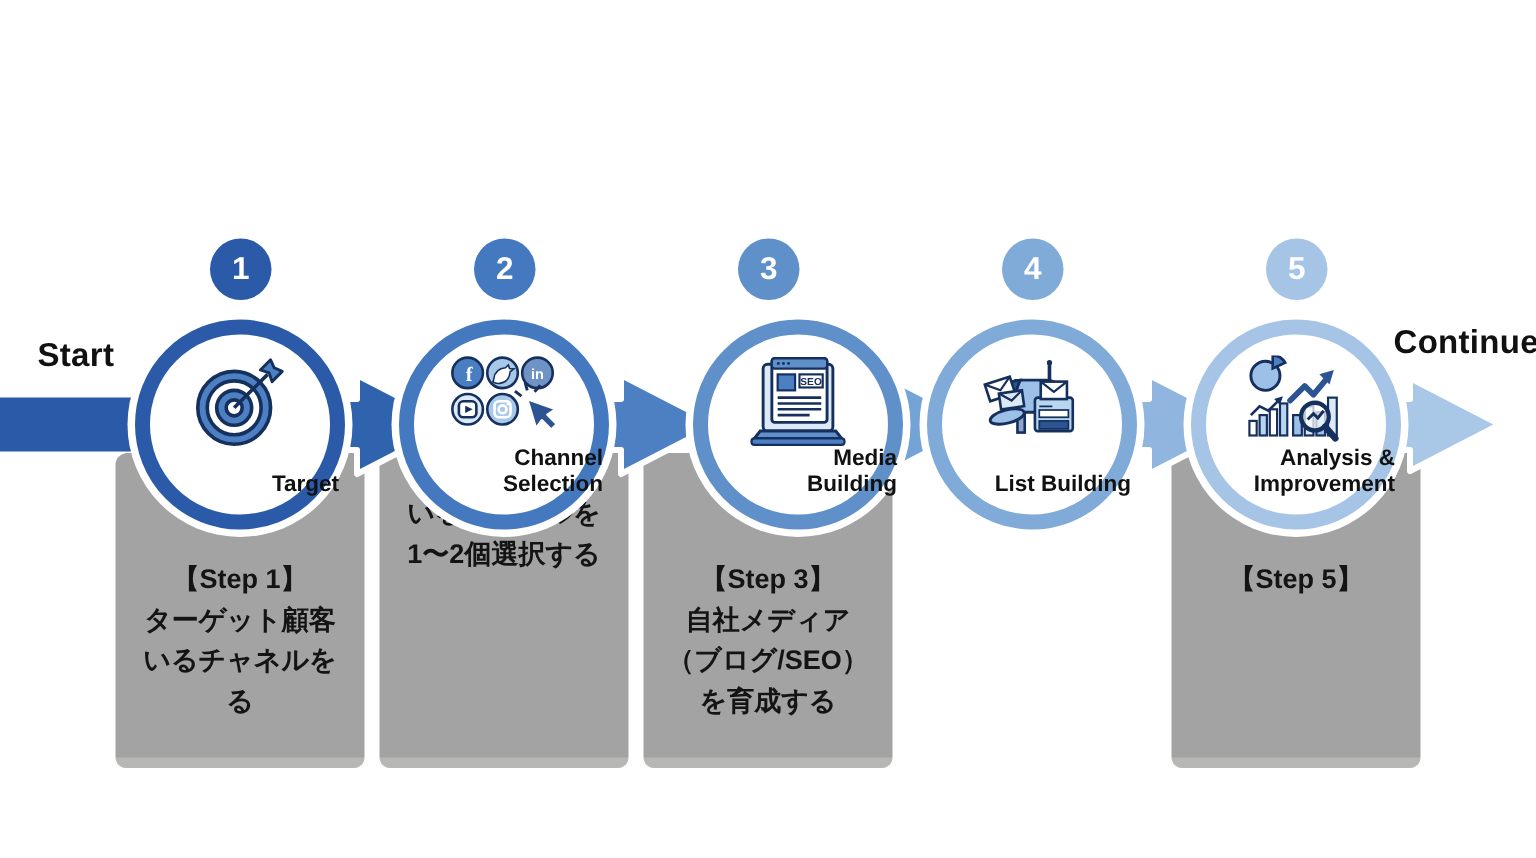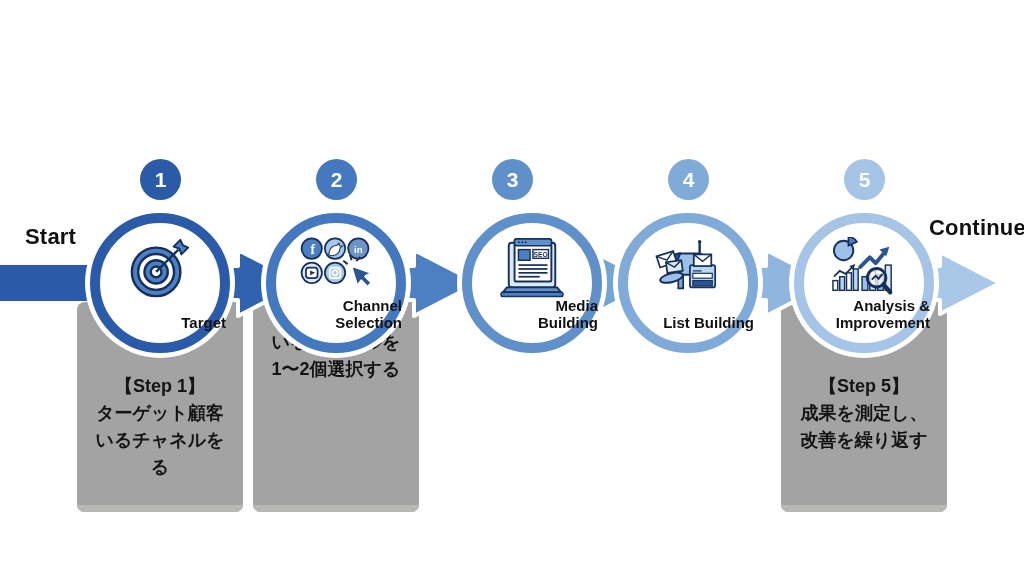--- a/index.html
+++ b/index.html
@@ -125,20 +125,27 @@
         <line x1="51" y1="29" x2="46.5" y2="25.5" stroke="#16305e" stroke-width="2"></line>
         <line x1="55" y1="25" x2="53.5" y2="19.5" stroke="#16305e" stroke-width="2"></line>
         <line x1="60" y1="26" x2="64" y2="21.5" stroke="#16305e" stroke-width="2"></line>
         <path d="M55 31 l6 20 l4 -5.5 l6.5 6.5 l3.8 -3.8 l-6.5 -6.5 l5.7 -3.7 z" fill="#2d5492" stroke="#fff" stroke-width="1.6" stroke-linejoin="round"></path>
       </svg>
     </div>
     <div class="circle-label">Channel
 Selection</div>
   </div>
 
+  <div class="card" style="left:429px">
+    <div class="card-title">【Step 3】</div>
+    <div class="card-desc">自社メディア
+（ブログ/SEO）
+を育成する</div>
+    <div class="card-strip"></div>
+  </div>
   <div class="badge" style="left: 492px; background-color: rgb(95, 144, 202);">
     <span>3</span>
   </div>
   <div class="circle" style="left: 462px; border-color: rgb(95, 144, 202);">
     <div class="icon-box">
       <svg width="66" height="62" viewBox="0 0 68 64">
         <rect x="10" y="6" width="48" height="46" rx="3" fill="#dce9f7" stroke="#16305e" stroke-width="2"></rect>
         <rect x="16" y="2" width="38" height="44" rx="2" fill="#fff" stroke="#16305e" stroke-width="2"></rect>
         <rect x="16" y="2" width="38" height="7" rx="2" fill="#5f90ca" stroke="#16305e" stroke-width="1.5"></rect>
         <circle cx="20.5" cy="5.5" r="1" fill="#16305e"></circle>
@@ -185,22 +192,20 @@
         <rect x="39" y="44" width="20" height="5.5" fill="#2d5492" stroke="#16305e" stroke-width="1.2"></rect>
         <rect x="40" y="17" width="18" height="12" fill="#fff" stroke="#16305e" stroke-width="1.8"></rect>
         <path d="M40 17 l9 7 l9 -7" fill="none" stroke="#16305e" stroke-width="1.5"></path>
       </svg>
     </div>
     <div class="circle-label">List Building</div>
   </div>
 
   <div class="card" style="left:781px">
     <div class="card-title">【Step 5】</div>
-    <div class="card-desc">成果を測定し、
-改善を繰り返す</div>
     <div class="card-strip"></div>
   </div>
   <div class="badge" style="left: 844px; background-color: rgb(165, 196, 230);">
     <span>5</span>
   </div>
   <div class="circle" style="left: 794px; border-color: rgb(165, 196, 230);">
     <div class="icon-box">
       <svg width="66" height="62" viewBox="0 0 68 62">
         <circle cx="13" cy="13" r="10" fill="#9cc0e8" stroke="#16305e" stroke-width="2"></circle>
         <path d="M18 8 l0 -9 a10 10 0 0 1 8.6 5 z" fill="#4d7fc3" stroke="#16305e" stroke-width="1.8"></path>

